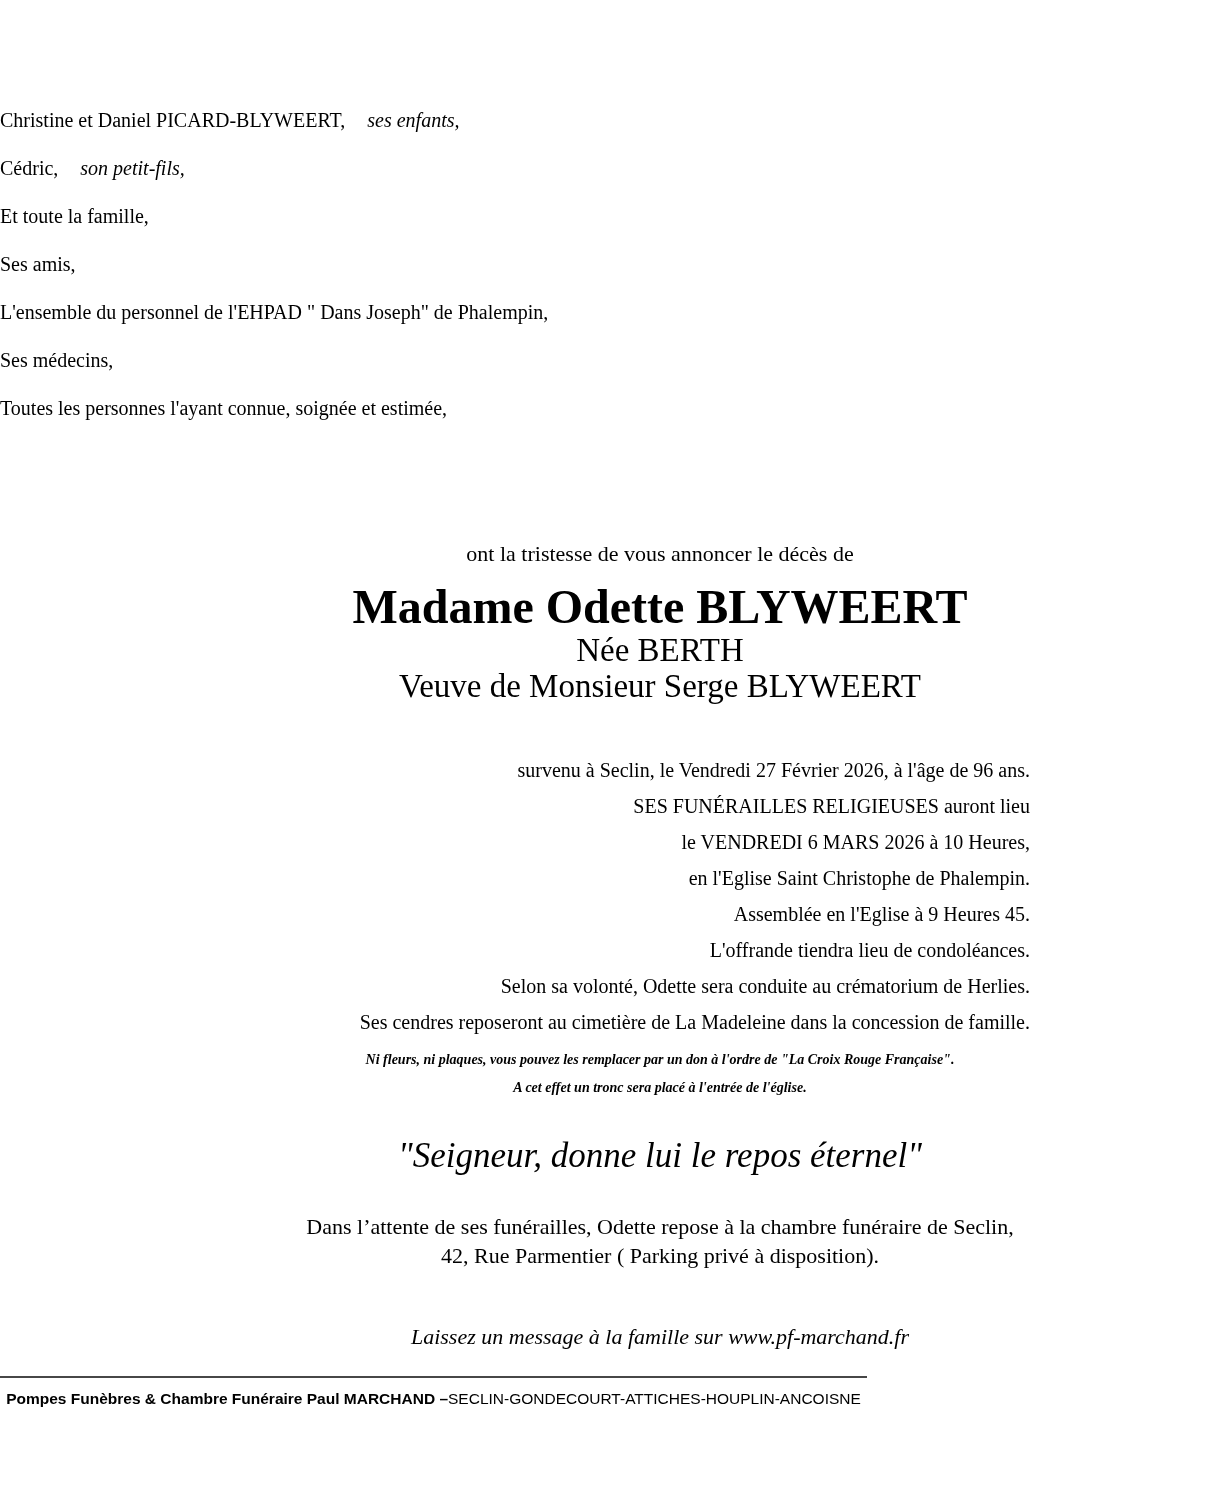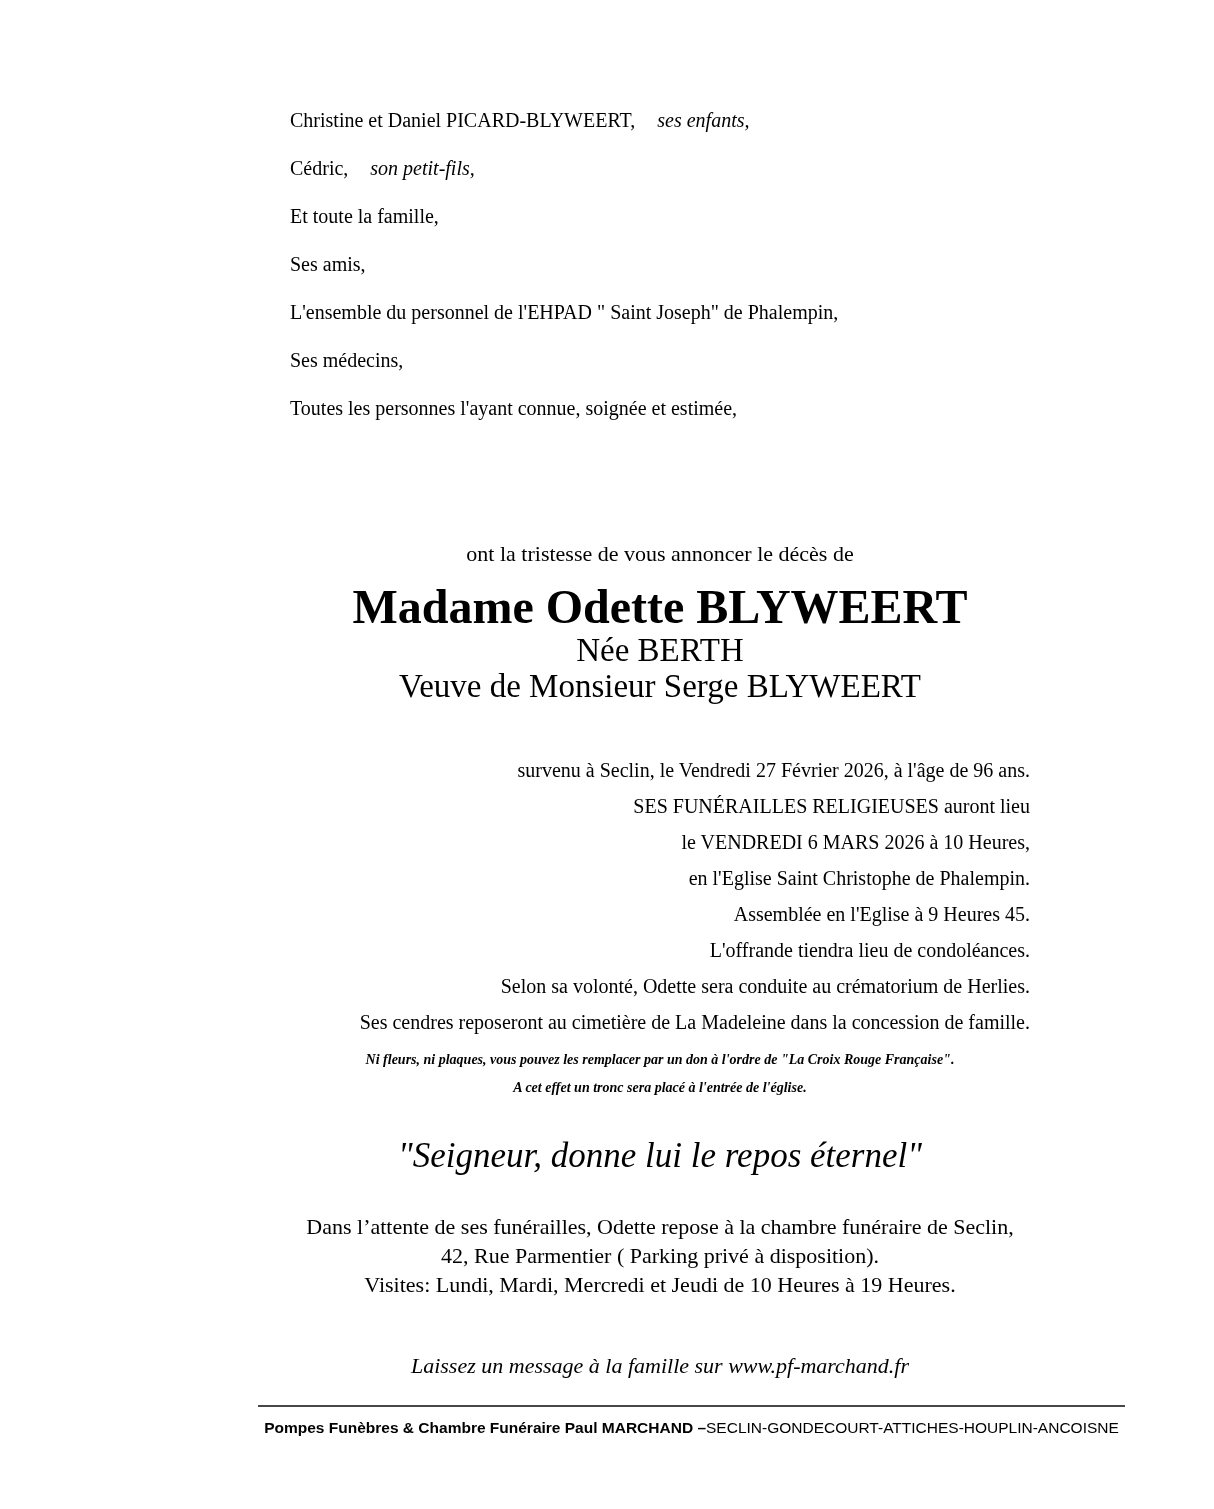--- a/index.html
+++ b/index.html
@@ -14,21 +14,20 @@
     font-family: "Liberation Serif", serif;
     position: relative;
     overflow: hidden;
   }
   section { padding: 0; margin: 0; }
   p { margin: 0; }
 
   
   .family {
     padding-top: 108px;
-    padding-left: 290px;
   }
   .family p {
     font-size: 20px;
     line-height: 24px;
     margin: 0 0 24px 0;
     white-space: nowrap;
   }
   .family p:last-child { margin-bottom: 0; }
   .relation {
     font-style: italic;
@@ -107,21 +106,20 @@
   .guestbook { padding-top: 52px; }
   .guestbook p {
     font-style: italic;
     font-size: 22px;
     line-height: 29px;
     white-space: nowrap;
   }
 
   
   .page-footer {
-    margin-left: 258px;
     width: 867px;
     padding-top: 25px;
     font-family: "Liberation Sans", sans-serif;
   }
   .footer-rule {
     border: none;
     border-top: 2px solid #474747;
     margin: 0;
   }
   .footer-line {
@@ -134,21 +132,21 @@
   .footer-bold { font-weight: bold; }
 </style>
 </head>
 <body>
 
 <section class="family">
   <p><span>Christine et Daniel PICARD-BLYWEERT,</span><span class="relation">ses enfants,</span></p>
   <p><span>Cédric,</span><span class="relation">son petit-fils,</span></p>
   <p><span>Et toute la famille,</span></p>
   <p><span>Ses amis,</span></p>
-  <p><span>L'ensemble du personnel de l'EHPAD " Saint Joseph" de Phalempin,</span></p>
+  <p><span>L'ensemble du personnel de l'EHPAD " Dans Joseph" de Phalempin,</span></p>
   <p><span>Ses médecins,</span></p>
   <p><span>Toutes les personnes l'ayant connue, soignée et estimée,</span></p>
 </section>
 
 <section class="announce center-col">
   <p class="intro">ont la tristesse de vous annoncer le décès de</p>
   <h1 class="deceased-name">Madame Odette BLYWEERT</h1>
   <p class="maiden-name">Née BERTH</p>
   <p class="widow-of">Veuve de Monsieur Serge BLYWEERT</p>
 </section>
@@ -169,21 +167,20 @@
   <p>A cet effet un tronc sera placé à l'entrée de l'église.</p>
 </section>
 
 <section class="quote-wrap center-col">
   <p class="quote">"Seigneur, donne lui le repos éternel"</p>
 </section>
 
 <section class="repose center-col">
   <p>Dans l’attente de ses funérailles, Odette repose à la chambre funéraire de Seclin,</p>
   <p>42, Rue Parmentier ( Parking privé à disposition).</p>
-  <p>Visites: Lundi, Mardi, Mercredi et Jeudi de 10 Heures à 19 Heures.</p>
 </section>
 
 <section class="guestbook center-col">
   <p>Laissez un message à la famille sur www.pf-marchand.fr</p>
 </section>
 
 <footer class="page-footer">
   <hr class="footer-rule">
   <p class="footer-line first"><span class="footer-bold">Pompes Funèbres &amp; Chambre Funéraire Paul MARCHAND –</span><span>SECLIN-GONDECOURT-ATTICHES-HOUPLIN-ANCOISNE</span></p>
 </footer>

